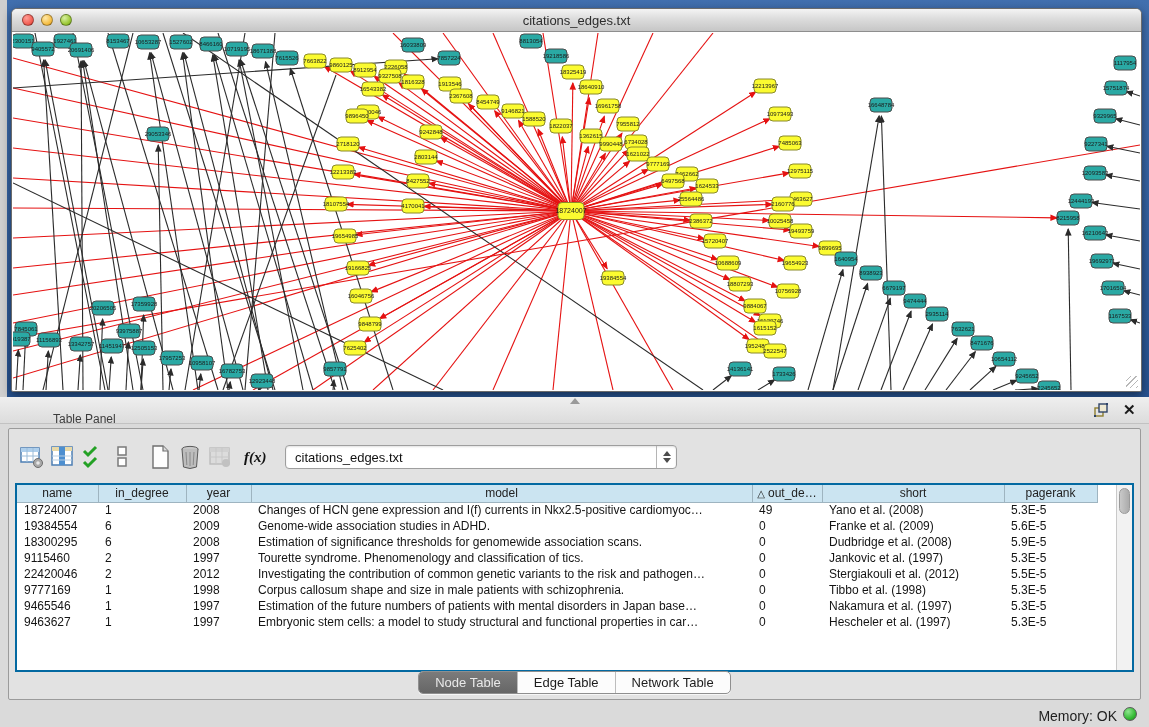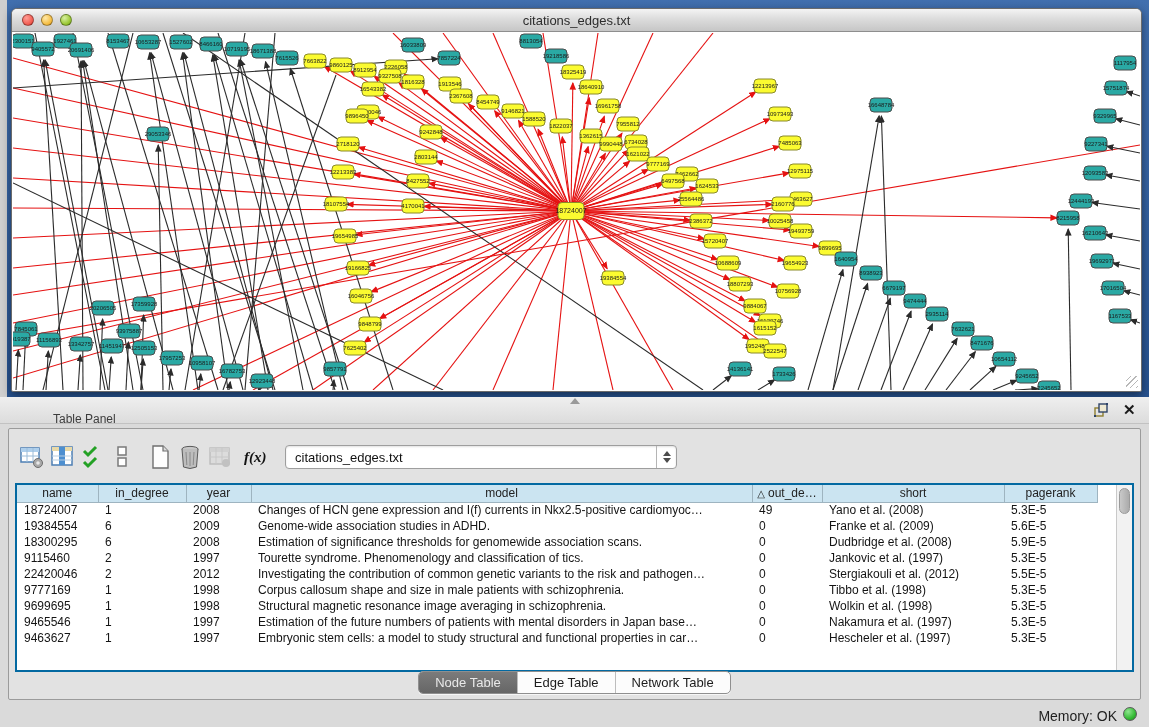--- a/index.html
+++ b/index.html
@@ -683,30 +683,20 @@
                   <td>9777169</td>
                   <td>1</td>
                   <td>1998</td>
                   <td>Corpus callosum shape and size in male patients with schizophrenia.</td>
                   <td>0</td>
                   <td>Tibbo et al. (1998)</td>
                   <td>5.3E-5</td>
                   <td></td>
                 </tr>
                 <tr>
-                  <td>9699695</td>
-                  <td>1</td>
-                  <td>1998</td>
-                  <td>Structural magnetic resonance image averaging in schizophrenia.</td>
-                  <td>0</td>
-                  <td>Wolkin et al. (1998)</td>
-                  <td>5.3E-5</td>
-                  <td></td>
-                </tr>
-                <tr>
                   <td>9465546</td>
                   <td>1</td>
                   <td>1997</td>
                   <td>Estimation of the future numbers of patients with mental disorders in Japan base…</td>
                   <td>0</td>
                   <td>Nakamura et al. (1997)</td>
                   <td>5.3E-5</td>
                   <td></td>
                 </tr>
                 <tr>

